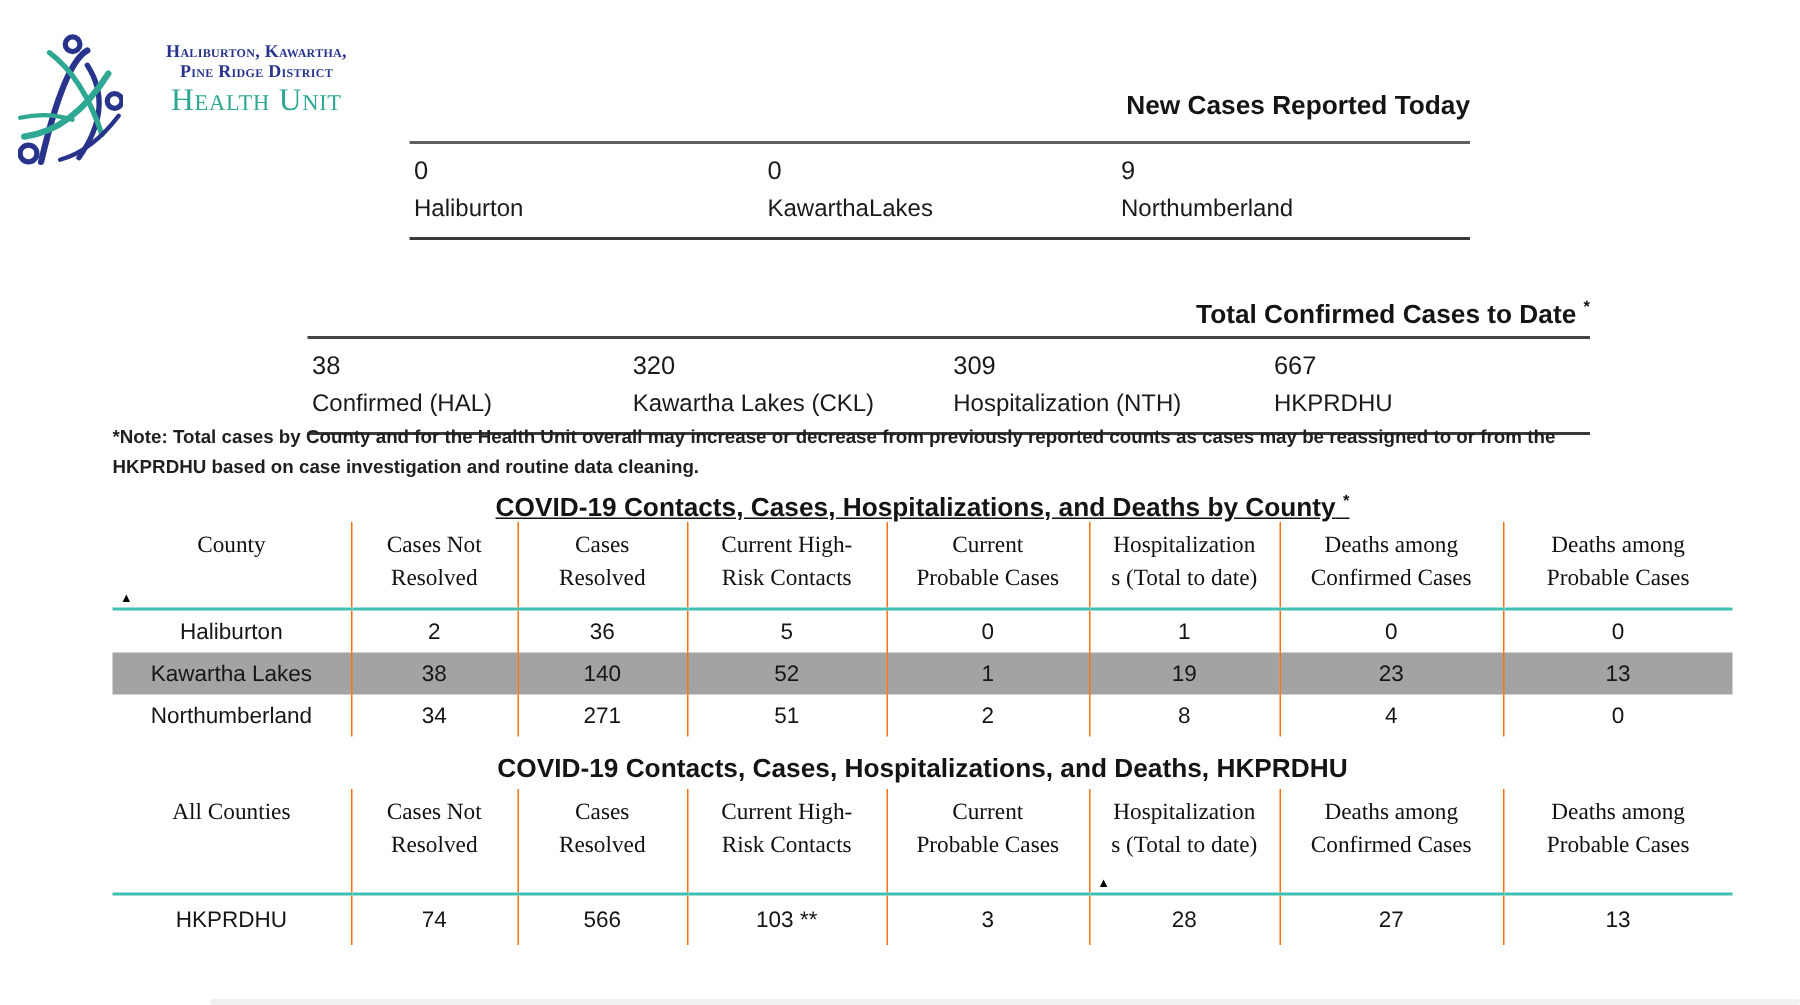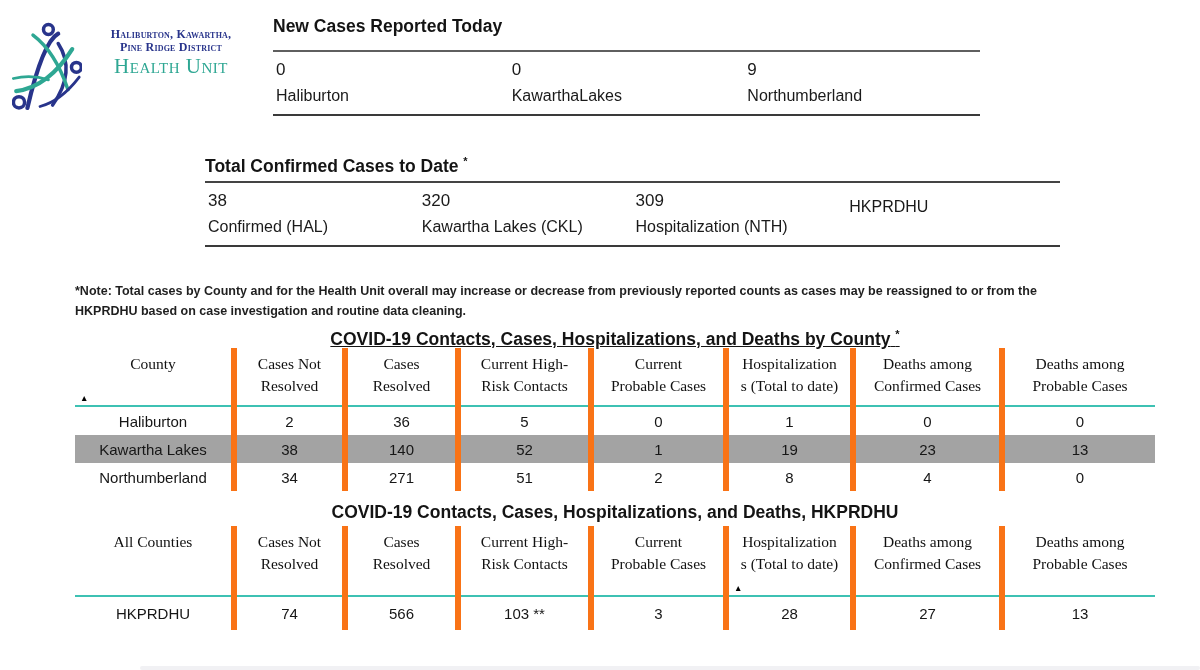--- a/index.html
+++ b/index.html
@@ -12,21 +12,21 @@
 
   
   #logo { left:10px; top:16px; width:250px; height:100px; }
   #logo-mark { position:absolute; left:2px; top:6px; }
   #logo-text { position:absolute; left:72px; top:12px; width:178px; text-align:center;
                font-family:"Liberation Serif",serif; font-variant:small-caps; }
   .logo-l1 { font-size:12px; font-weight:bold; color:#28348B; line-height:1.1; letter-spacing:.2px; }
   .logo-l3 { font-size:21px;  font-weight:normal; color:#2EA793; line-height:1.15; letter-spacing:.5px; }
 
   
-  .card-section-title { font-weight:bold; font-size:17.5px; text-align:left; color:#141414; }
+  .card-section-title { font-weight:bold; font-size:17.5px; text-align:right; color:#141414;margin-top:44px; }
   .card-row { display:flex; }
   .card { flex:1; padding-left:3px; }
   .card-value { font-size:17px; }
   .card-label { font-size:16px; margin-top:7px; }
   .rule { height:0; border-top:2px solid #5f5f5f; }
   .rule.dark { border-top-color:#3a3a3a; }
 
   #new-cases   { left:273px; top:16px;  width:707px; }
   #new-cases .rule.top { margin-top:13px; }
   #new-cases .card-row { margin-top:8px; }
@@ -46,21 +46,21 @@
   
   .tbl-title { width:1080px; left:75px; text-align:center; font-weight:bold;
                font-size:17.5px; color:#141414; }
   #county-table-title  { top:328px;text-decoration:underline; }
   #hkprdhu-table-title { top:502px; }
 
   table { border-collapse:collapse; table-layout:fixed; width:1080px; }
   #county-table  { left:75px; top:348px; }
   #hkprdhu-table { left:75px; top:526px; }
 
-  th, td { border-right:6px solid #f97316; padding:0; }
+  th, td { border-right:1px solid #f97316; padding:0; }
   th:last-child, td:last-child { border-right:none; }
 
   thead th {
     font-family:"Liberation Serif","DejaVu Serif",serif; font-weight:normal;
     font-size:15.5px; line-height:1.42; vertical-align:top; padding-top:5px;
     position:relative; color:#111;
   }
   thead th { border-bottom:2px solid #3EC1B3; }
   #county-table thead th  { height:52px; }
   #hkprdhu-table thead th { height:64px; }
@@ -131,20 +131,21 @@
     </div>
     <div class="card">
       <div class="card-value">320</div>
       <div class="card-label">Kawartha Lakes (CKL)</div>
     </div>
     <div class="card">
       <div class="card-value">309</div>
       <div class="card-label">Hospitalization (NTH)</div>
     </div>
     <div class="card">
+      <div class="card-value">667</div>
       <div class="card-label">HKPRDHU</div>
     </div>
   </div>
   <div class="rule dark"></div>
 </div>
 
 <div class="abs" id="note">*Note: Total cases by County and for the Health Unit overall may increase or decrease from previously reported counts as cases may be reassigned to or from the HKPRDHU based on case investigation and routine data cleaning.</div>
 
 <div class="abs tbl-title" id="county-table-title">
   <span>COVID-19 Contacts, Cases, Hospitalizations, and Deaths by County</span>

